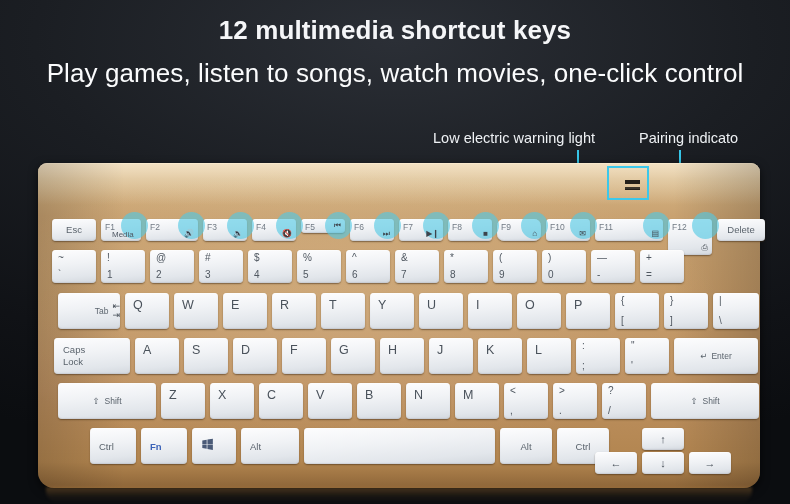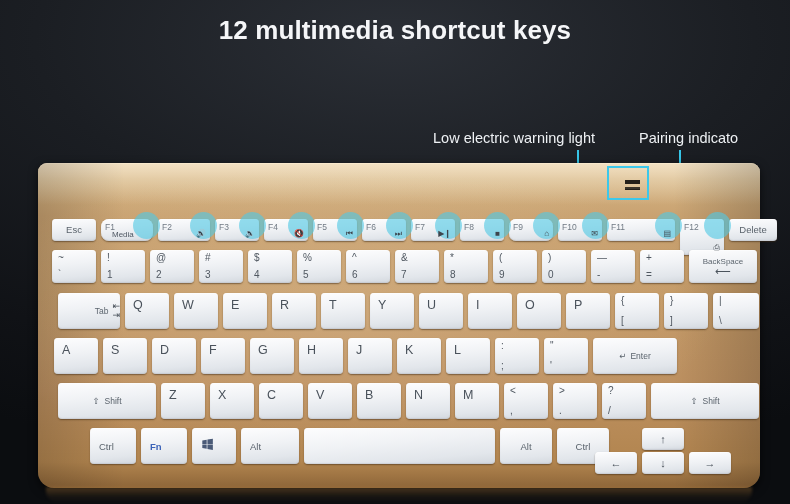--- a/index.html
+++ b/index.html
@@ -199,20 +199,21 @@
     background: #2a2723;
   }
   #led-low  { top: 12px; height: 4px; background:#241f19; }
   #led-pair { top: 19px; height: 3px; background:#3a342b; border-bottom: 1.5px solid #241f19; }
 </style>
 </head>
 <body>
 
 <div class="headline">
   <span class="line1">12 multimedia shortcut keys</span>
+  <span class="line2">Play games, listen to songs, watch movies, one-click control</span>
 </div>
 
 <div class="callout-label" id="callout-low">Low electric warning light</div>
 <div class="callout-label" id="callout-pair">Pairing indicato</div>
 
 <div class="leader v" style="left:577px; top:150px; height:22px;"></div>
 <div class="leader h" style="left:577px; top:171px; width:32px;"></div>
 
 <div class="leader v" style="left:679px; top:150px; height:22px;"></div>
 <div class="leader h" style="left:629px; top:171px; width:51px;"></div>
@@ -226,21 +227,21 @@
 <div class="indicator-box">
   <div class="led" id="led-low"></div>
   <div class="led" id="led-pair"></div>
 </div>
 
 <div class="row" id="row-function" style="left:52px; top:219px; gap:5px;">
   <div class="key wcenter" style="width:44px;height:22px;">
     <span class="glyph">Esc</span>
   </div>
 
-  <div class="key fkey" style="width:52px;height:22px;border-radius:8px;">
+  <div class="key fkey" style="width:40px;height:22px;">
     <span class="hl-dot"></span>
     <span class="fname">F1</span>
     <span class="fsub">Media</span>
   </div>
 
   <div class="key fkey" style="width:52px;height:22px;">
     <span class="hl-dot"></span>
     <span class="fname">F2</span>
     <span class="ficon">🔊</span>
   </div>
@@ -250,21 +251,21 @@
     <span class="fname">F3</span>
     <span class="ficon">🔉</span>
   </div>
 
   <div class="key fkey" style="width:44px;height:22px;">
     <span class="hl-dot"></span>
     <span class="fname">F4</span>
     <span class="ficon">🔇</span>
   </div>
 
-  <div class="key fkey" style="width:44px;height:22px;">
+  <div class="key fkey" style="width:44px;height:14px;">
     <span class="hl-dot"></span>
     <span class="fname">F5</span>
     <span class="ficon">⏮</span>
   </div>
 
   <div class="key fkey" style="width:44px;height:22px;">
     <span class="hl-dot"></span>
     <span class="fname">F6</span>
     <span class="ficon">⏭</span>
   </div>
@@ -355,24 +356,20 @@
     <span class="top">)</span>
     <span class="bot">0</span>
   </div>
   <div class="key dual" style="width:44px;height:33px;">
     <span class="top">—</span>
     <span class="bot">-</span>
   </div>
   <div class="key dual" style="width:44px;height:33px;">
     <span class="top">+</span>
     <span class="bot">=</span>
-  </div>
-  <div class="key bs-stack" style="width:68px;height:33px;">
-    <span class="t">BackSpace</span>
-    <span class="a">⟵</span>
   </div>
 </div>
 
 <div class="row" id="row-qwerty" style="left:58px; top:293px; gap:5px;">
   <div class="key tab-stack" style="width:62px;height:36px;">
     <span class="t">Tab</span>
     <span class="arrows">
       <span>⇤</span>
       <span>⇥</span>
     </span>
@@ -415,20 +412,24 @@
     <span class="top">}</span>
     <span class="bot">]</span>
   </div>
   <div class="key dual" style="width:46px;height:36px;">
     <span class="top">|</span>
     <span class="bot">\</span>
   </div>
 </div>
 
 <div class="row" id="row-home" style="left:54px; top:338px; gap:5px;">
+  <div class="key wlabel two-line" style="width:76px;height:36px;">
+    <span>Caps</span>
+    <span>Lock</span>
+  </div>
   <div class="key alpha" style="width:44px;height:36px;">
       <span>A</span>
     </div>
   <div class="key alpha" style="width:44px;height:36px;">
       <span>S</span>
     </div>
   <div class="key alpha" style="width:44px;height:36px;">
       <span>D</span>
     </div>
   <div class="key alpha" style="width:44px;height:36px;">

